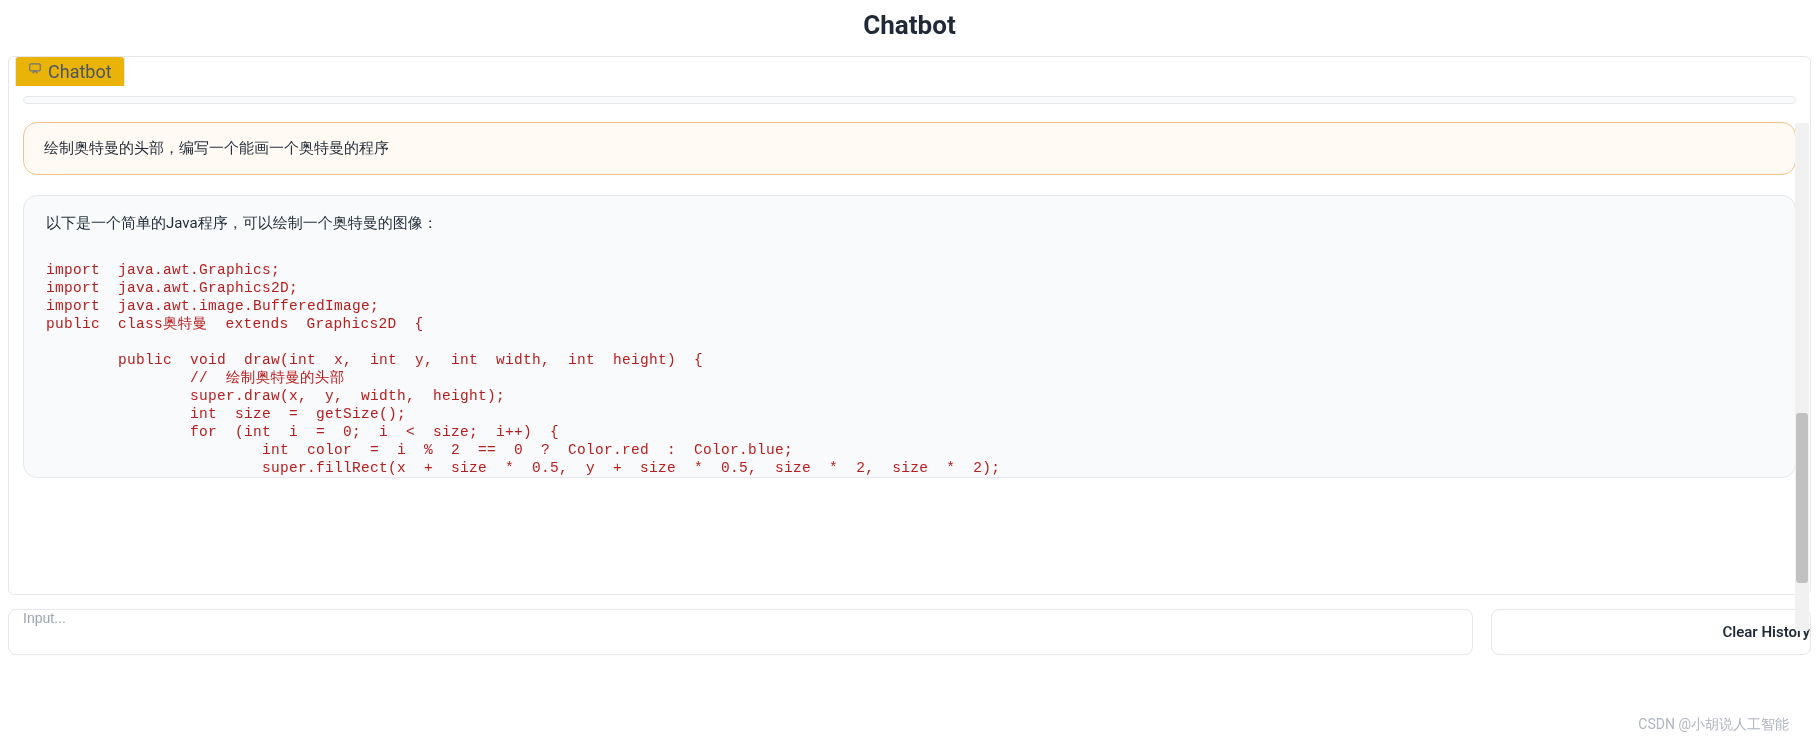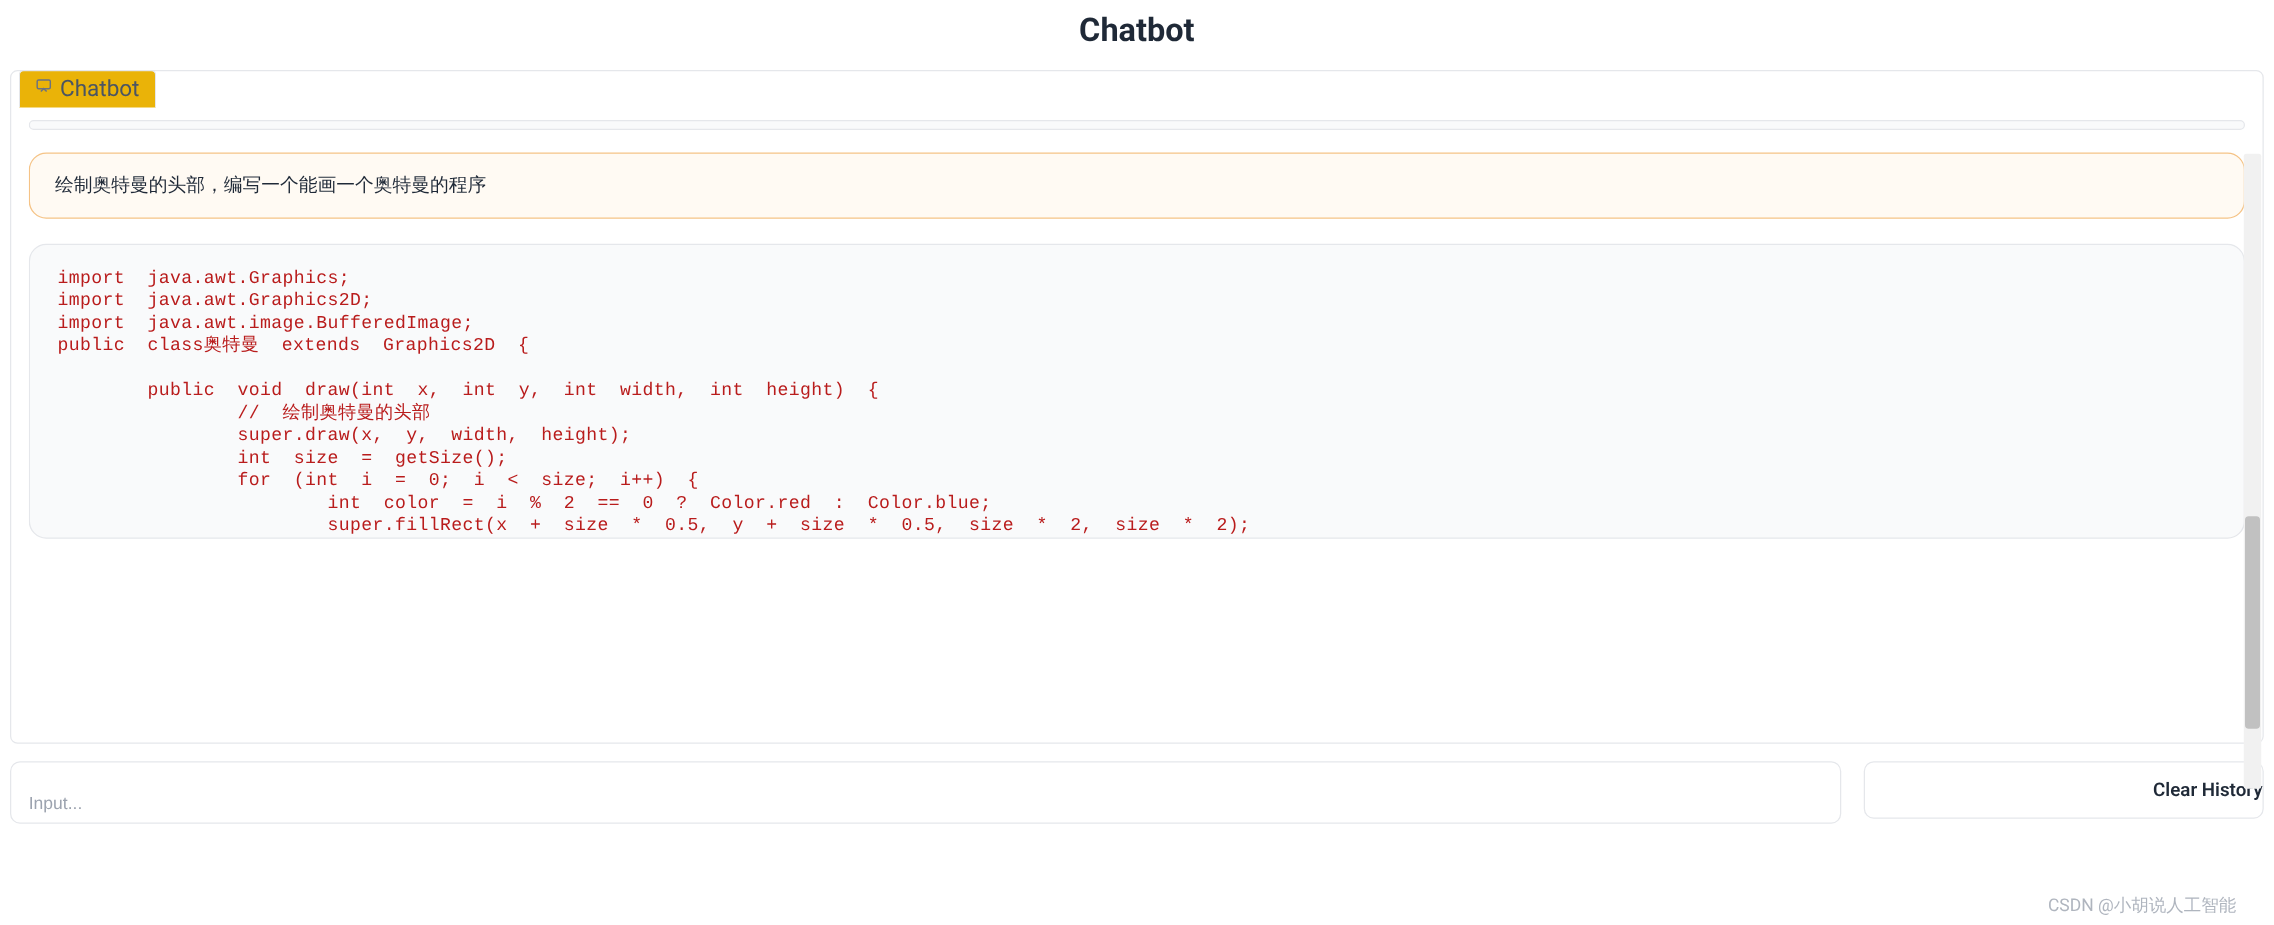--- a/index.html
+++ b/index.html
@@ -100,21 +100,21 @@
       display: flex;
       gap: 18px;
       padding: 8px 8px 0 8px;
       margin-top: 6px;
     }
     .input-box {
       flex: 1;
       border: 1px solid #e5e7eb;
       border-radius: 8px;
       background: #fff;
-      padding: 24px 14px;
+      padding: 0 14px;
       font-size: 14px;
       color: #9ca3af;
       height: 46px;
     }
     .input-box input {
       border: none;
       outline: none;
       width: 100%;
       font-size: 14px;
       color: #374151;
@@ -182,20 +182,21 @@
   </div>
 
   <div class="chat-area">
     <div class="prev-msg"></div>
 
     <div class="user-bubble">
       <span>绘制奥特曼的头部，编写一个能画一个奥特曼的程序</span>
     </div>
 
     <div class="bot-bubble">
+      <div class="bot-intro">以下是一个简单的Java程序，可以绘制一个奥特曼的图像：</div>
       <div class="code-block">import  java.awt.Graphics;
 import  java.awt.Graphics2D;
 import  java.awt.image.BufferedImage;
 public  class奥特曼  extends  Graphics2D  {
 
         public  void  draw(int  x,  int  y,  int  width,  int  height)  {
                 //  绘制奥特曼的头部
                 super.draw(x,  y,  width,  height);
                 int  size  =  getSize();
                 for  (int  i  =  0;  i  &lt;  size;  i++)  {

